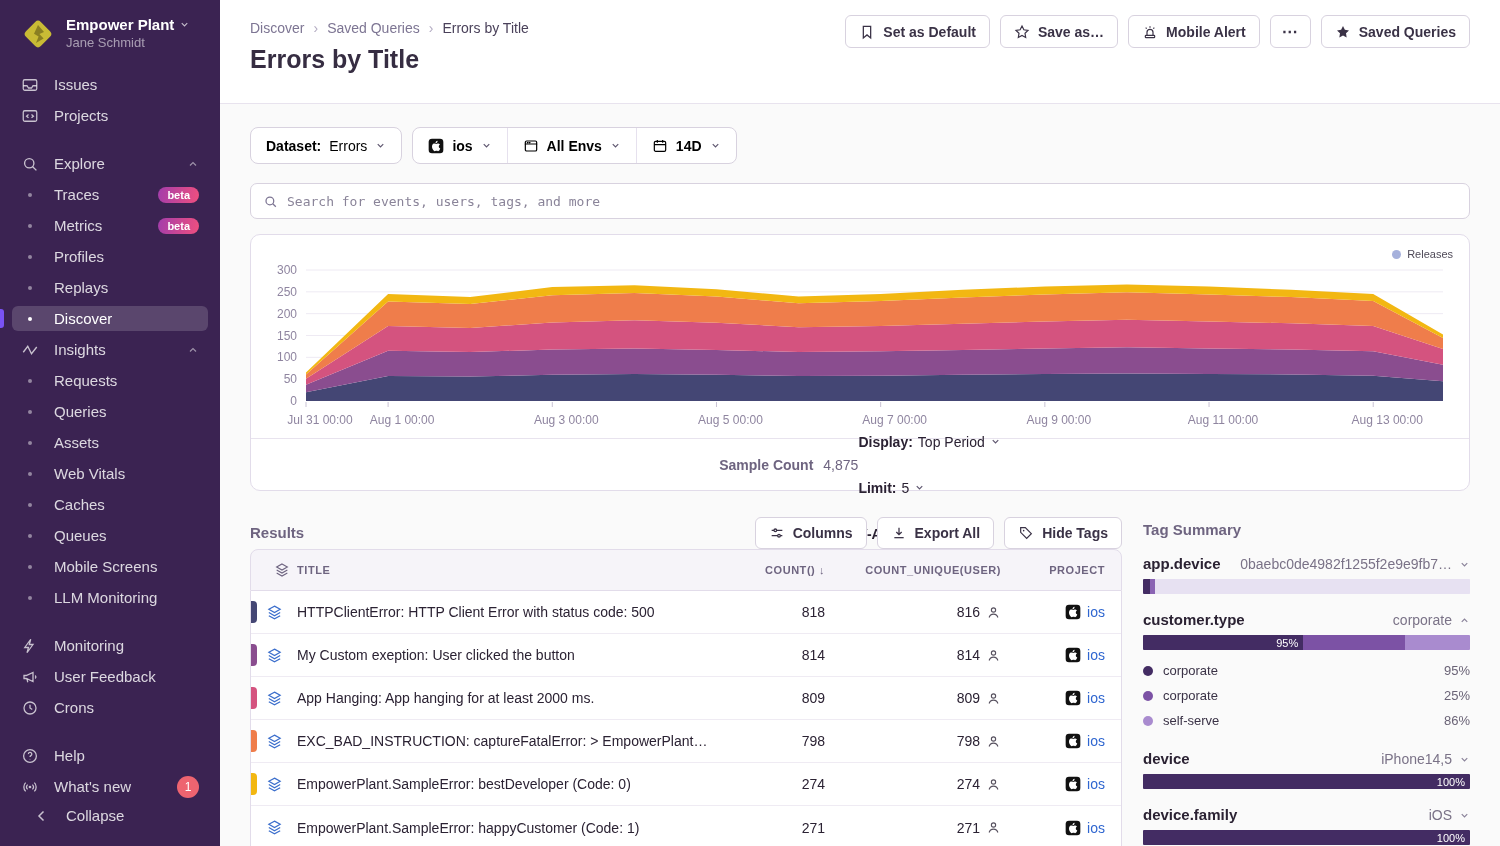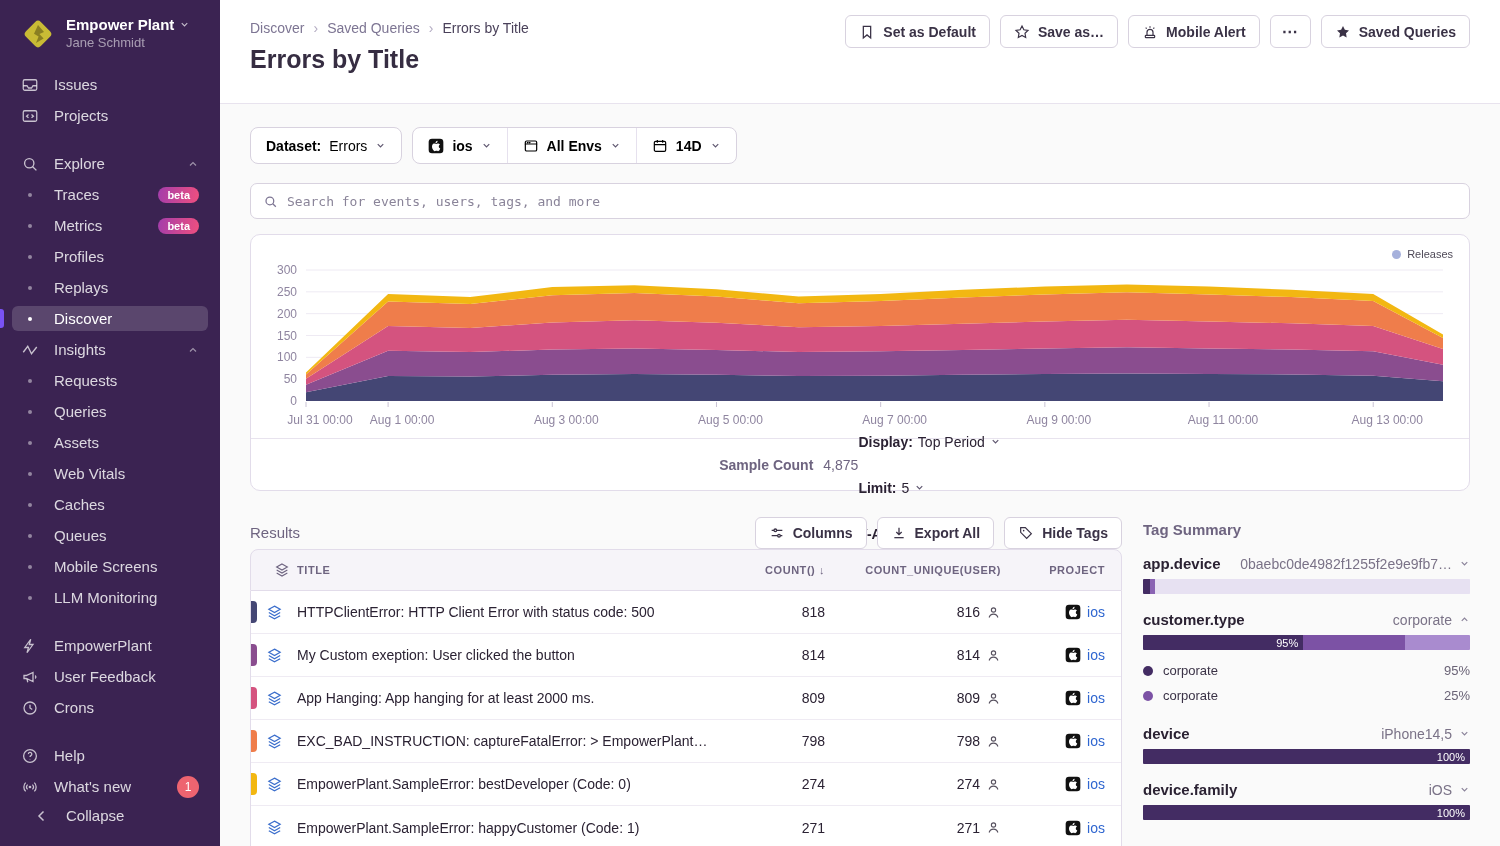--- a/index.html
+++ b/index.html
@@ -66,21 +66,21 @@
   .chart-footer { border-top:1px solid #e8e3ee; height:52px; display:flex; align-items:center; justify-content:center; padding:0 22px; }
   .sample { font-size:14px; color:#6e6480; display:flex; gap:10px; align-items:baseline; }
   .sample b { font-weight:700; }
   .chart-controls { display:flex; gap:30px;flex-direction:column; }
   .ctl { display:flex; align-items:center; gap:5px; font-size:14px; color:#2b2233; cursor:pointer; }
   .ctl b { font-weight:700; }
 
   
   .results-grid { display:grid; grid-template-columns: 1fr 327px; gap:21px; margin-top:25px; }
   .results-head { display:flex; align-items:center; height:33px; }
-  .results-title { font-size:15px; font-weight:400; color:#6e6480; }
+  .results-title { font-size:15px; font-weight:700; color:#6e6480; }
   .results-btns { margin-left:auto; display:flex; gap:10px; }
   .btn.sm { height:32px; font-size:14px; }
   .thead { background:#f6f4f9; display:grid; grid-template-columns:46px 1fr 110px 180px 106px; align-items:center; height:42px;
     border:1px solid #e2dcea; border-bottom:1px solid #e2dcea; border-radius:8px 8px 0 0; font-size:11px; font-weight:700;
     letter-spacing:.05em; color:#6e6480; }
   .tbody { background:#fff; border:1px solid #e2dcea; border-top:0; }
   .trow { display:grid; grid-template-columns:46px 1fr 110px 180px 106px; align-items:center; height:43px; position:relative;
     border-bottom:1px solid #efebf3; font-size:14px; }
   .trow:last-child { border-bottom:0; }
   .row-accent { position:absolute; left:0; top:50%; transform:translateY(-50%); width:6px; height:22px; border-radius:0 4px 4px 0; }
@@ -95,21 +95,21 @@
   .proj-link { color:#2f66d0; cursor:pointer; }
   .apple-badge { width:16px; height:16px; }
   .th-r { text-align:right; padding-right:10px; }
   .th-r2 { text-align:right; padding-right:14px; }
   .th-r3 { text-align:right; padding-right:16px; }
 
   
   .tagcol { padding-top:5px; }
   .tag-title { font-size:15px; font-weight:700; color:#6e6480; }
   .facet { margin-top:17px; }
-  .facet-head { display:flex; align-items:center; justify-content:space-between; cursor:pointer; }
+  .facet-head { display:flex; align-items:flex-end; justify-content:space-between; cursor:pointer; }
   .facet-name { font-size:15px; font-weight:700; color:#2b2233; }
   .facet-val { font-size:14px; color:#7a7287; display:flex; align-items:center; gap:7px; min-width:0; }
   .facet-val .v { white-space:nowrap; overflow:hidden; text-overflow:ellipsis; max-width:248px; }
   .facet-head.wide { gap:8px; }
   .facet-bar { margin-top:7px; height:15px; display:flex; border-radius:1px; overflow:hidden; background:#eee9f4; }
   .seg { height:100%; position:relative; }
   .seg.hatch { background-image:repeating-linear-gradient(90deg, rgba(120,90,160,.12) 0 1px, transparent 1px 4px); }
   .seg-label { position:absolute; right:5px; top:50%; transform:translateY(-50%); color:#fff; font-size:11px; }
   .facet-legend { margin-top:8px; }
   .legend-row { display:flex; align-items:center; height:25px; font-size:13px; color:#3a3246; }
@@ -232,21 +232,21 @@
         <span class="dot"></span>
         <span>LLM Monitoring</span>
       </div>
 
     <div class="nav-gap"></div>
 
     <div class="nav-item">
       <svg class="ico icon" viewBox="0 0 24 24" fill="none" stroke="currentColor" stroke-width="1.7">
           <path d="M13 3L5 14h5l-2 7 8-11h-5l2-7z"></path>
         </svg>
-      <span>EmpowerPlant</span>
+      <span>Monitoring</span>
     </div>
     <div class="nav-item">
       <svg class="ico icon" viewBox="0 0 24 24" fill="none" stroke="currentColor" stroke-width="1.7">
           <path d="M4 10v4h3l9 4V6L7 10H4z"></path>
           <path d="M8 14.5l1 4.5"></path>
           <path d="M19 10a3 3 0 010 4"></path>
         </svg>
       <span>User Feedback</span>
     </div>
     <div class="nav-item">
@@ -711,20 +711,25 @@
             <div class="legend-row">
               <span class="dot" style="background: rgb(67, 44, 99);"></span>
               <span>corporate</span>
               <span class="pct">95%</span>
             </div>
             <div class="legend-row">
               <span class="dot" style="background: rgb(124, 82, 165);"></span>
               <span>corporate</span>
               <span class="pct">25%</span>
             </div>
+            <div class="legend-row">
+              <span class="dot" style="background: rgb(169, 139, 207);"></span>
+              <span>self-serve</span>
+              <span class="pct">86%</span>
+            </div>
           </div>
         </div>
 
         <div class="facet">
           <div class="facet-head">
             <span class="facet-name">device</span>
             <span class="facet-val">
                 <span class="v">iPhone14,5</span>
               <svg class="chev-g icon" viewBox="0 0 24 24" fill="none" stroke="currentColor" stroke-width="2.6">
                   <path d="M6 9l6 6 6-6"></path>

